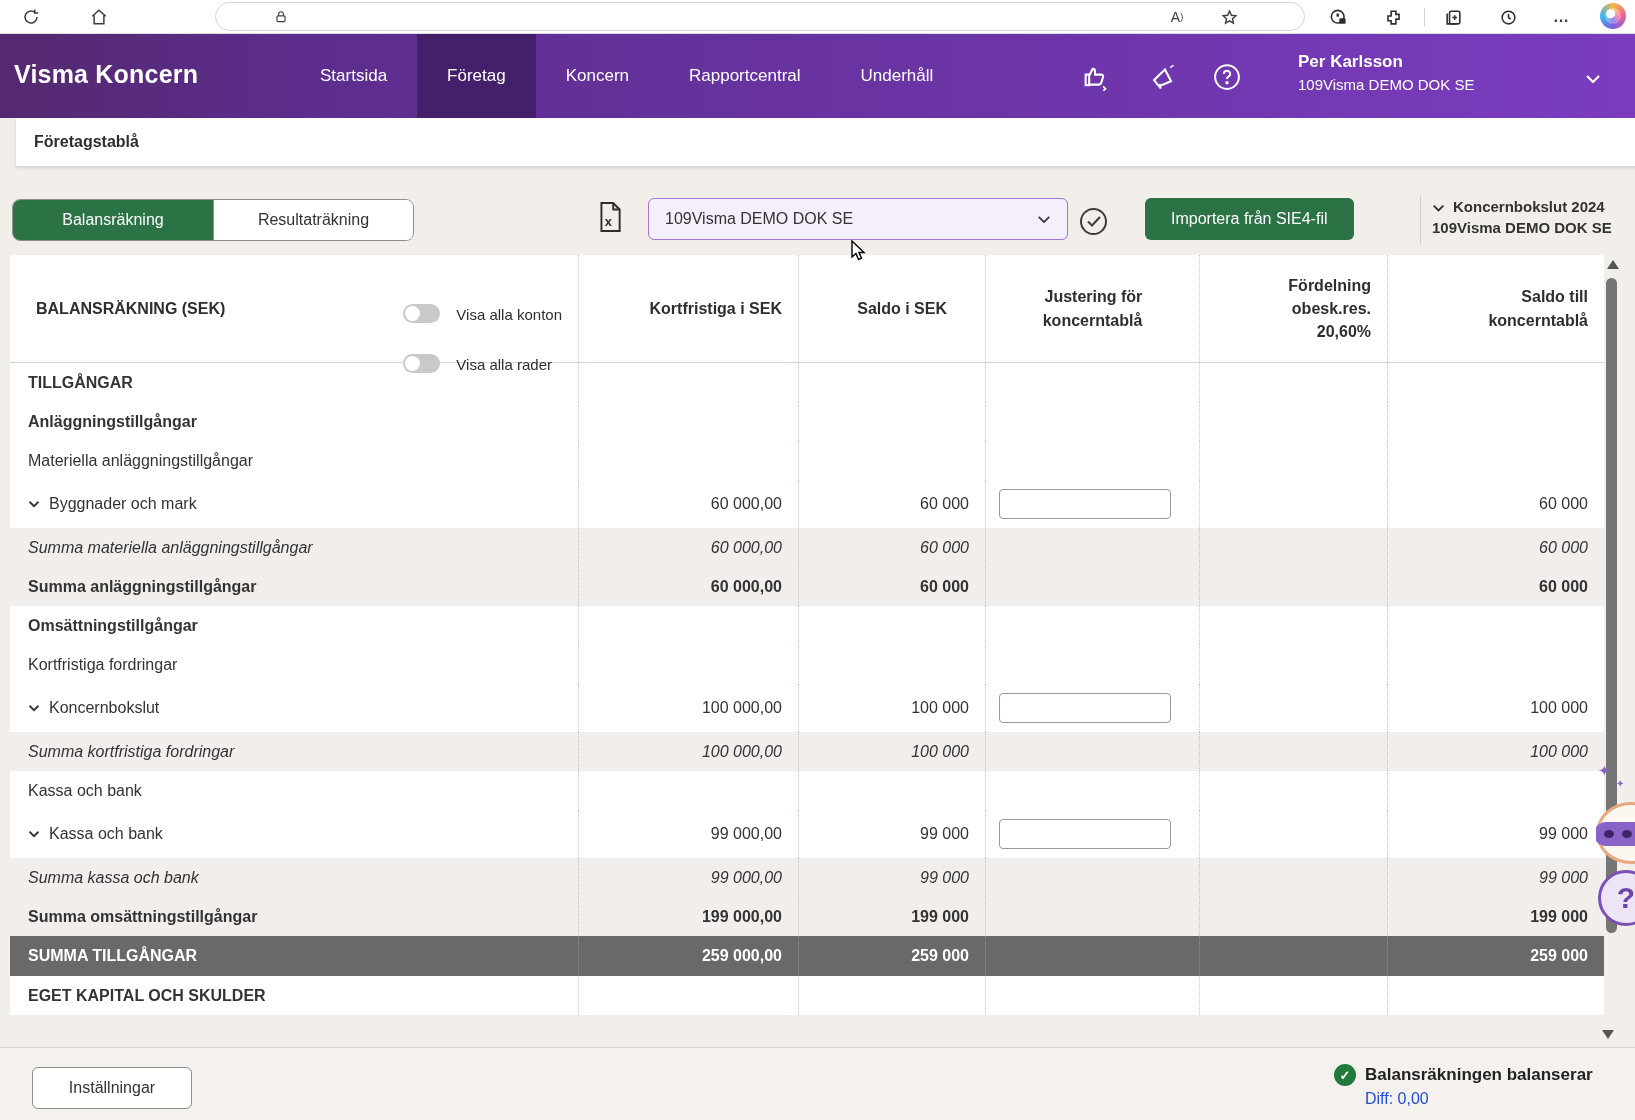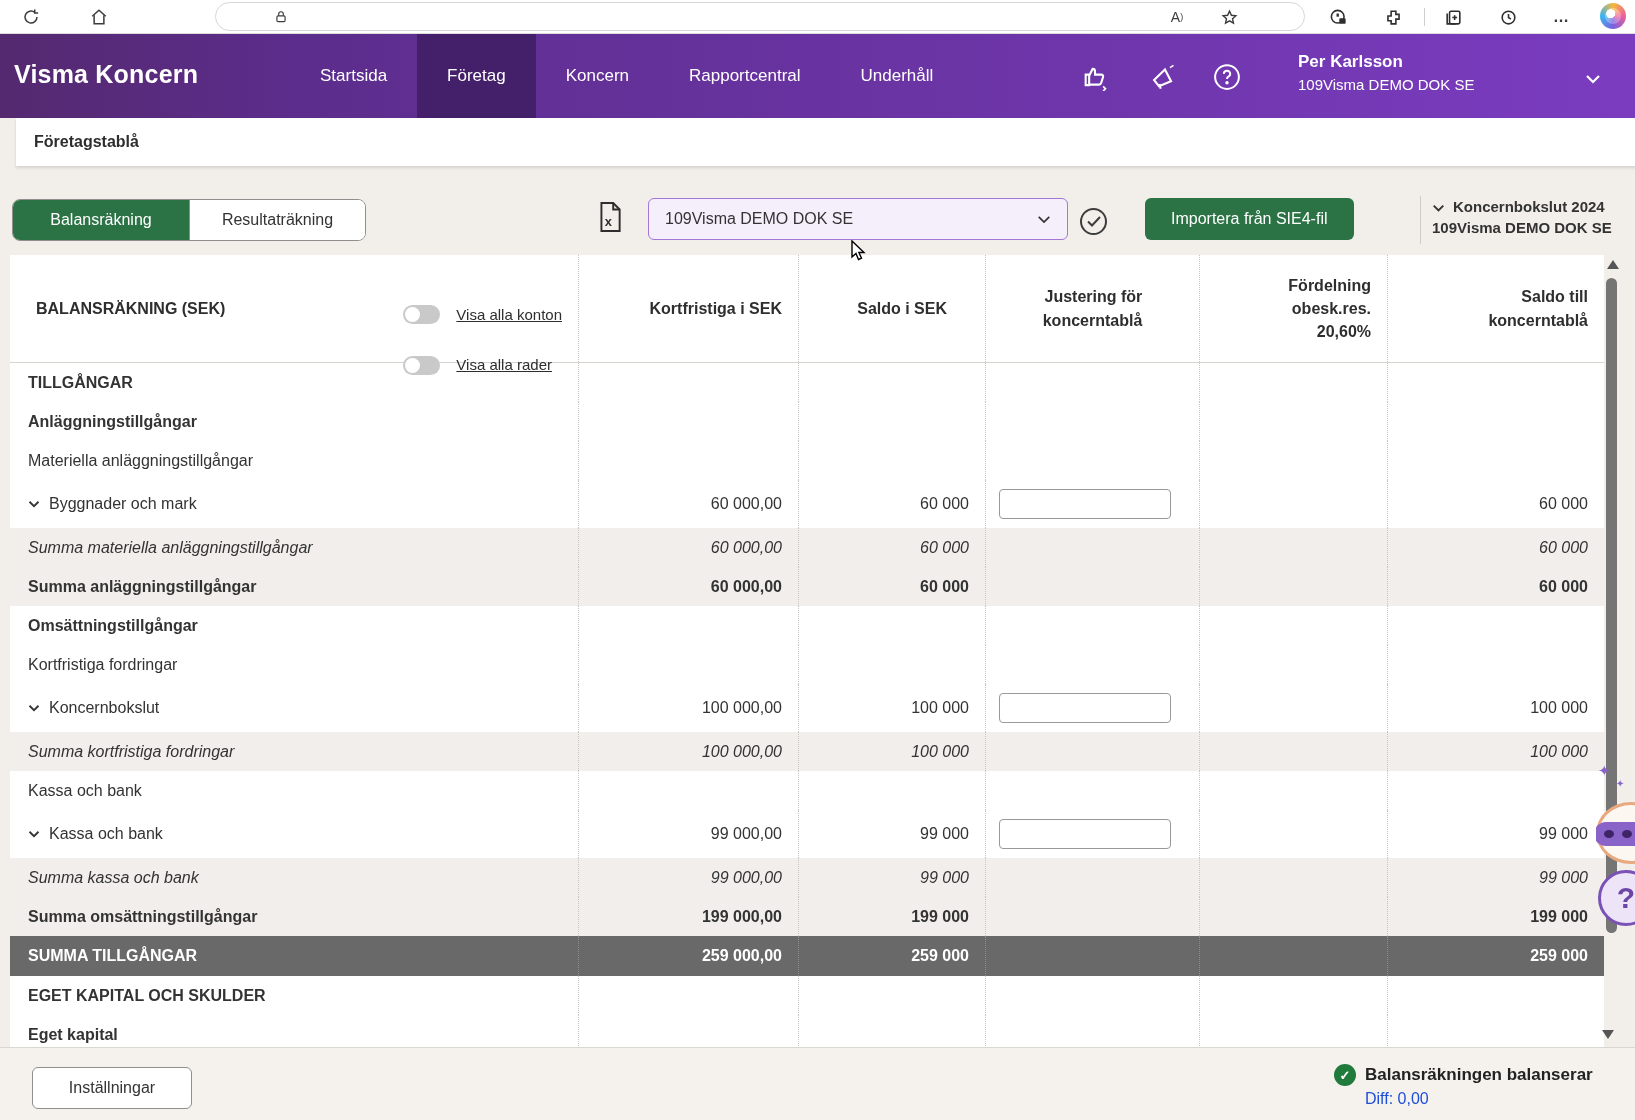--- a/index.html
+++ b/index.html
@@ -37,21 +37,21 @@
   .nav .chev { position:absolute; left:1585px; top:36px; }
 
   
   .crumbbar { position:absolute; left:16px; top:118px; width:1635px; height:48px; background:#fff;
     box-shadow:0 2px 3px rgba(0,0,0,.12); }
   .crumb { position:absolute; left:18px; top:15px; font-size:16px; font-weight:700; color:#2e2e2e; }
 
   
   .seg { position:absolute; left:12px; top:199px; height:42px; display:flex;
     border-radius:8px; overflow:hidden; border:1px solid #8f8f8f; background:#fff; }
-  .segbtn { width:176px; display:flex; align-items:center; justify-content:center;
+  .segbtn { width:200px; display:flex; align-items:center; justify-content:center;
     font-size:16px; cursor:pointer; background:#fff; color:#333; }
   .segbtn.active { background:#2b7245; color:#fff; }
   .excel { position:absolute; left:597px; top:202px; cursor:pointer; }
   .dd { position:absolute; left:648px; top:198px; width:420px; height:42px;
     background:#f5eefb; border:1px solid #a277d6; border-radius:6px; display:flex;
     align-items:center; padding:0 16px; font-size:16px; color:#333; cursor:pointer; }
   .dd .ddchev { margin-left:auto; }
   .okcircle { position:absolute; left:1080px; top:208px; width:27px; height:27px;
     border:2px solid #3c3c3c; border-radius:50%; display:flex; align-items:center; justify-content:center; }
   .impbtn { position:absolute; left:1145px; top:198px; height:42px; padding:0 26px;
@@ -67,21 +67,21 @@
   .table { position:absolute; left:10px; top:255px; width:1594px; background:#fff; }
   .trow { display:grid; grid-template-columns:568px 220px 187px 214px 188px 217px; align-items:center; }
   .trow > div:nth-child(n+2){ border-left:1px dotted #c8c4bf; height:100%;
     display:flex; align-items:center; justify-content:flex-end; padding-right:16px; font-size:16px; }
   .thead { height:108px; border-bottom:1px solid #d8d4cf; font-weight:700; color:#2e2e2e; }
   .thead > div { white-space:pre-line; text-align:right; line-height:1.45; }
   .thead .c0 { display:flex; align-items:center; height:100%; padding-left:26px; position:relative; }
   .thead .title { font-size:16px; }
   .thead .ccenter { justify-content:center !important; padding-right:0 !important; }
   .toggles { position:absolute; right:16px; top:27px; font-weight:400; font-size:15px; }
-  .togrow { display:flex; align-items:center; gap:16px; margin-bottom:7px;text-decoration:underline; }
+  .togrow { display:flex; gap:16px; margin-bottom:7px; }
   .switch { width:37px; height:19px; background:#c9c9c9; border-radius:10px; position:relative; cursor:pointer; }
   .switch::after { content:""; position:absolute; left:2px; top:2px; width:15px; height:15px;
     border-radius:50%; background:#fff; }
   .rlabel { padding-left:18px; font-size:16px; display:flex; align-items:center; gap:9px; }
   .r-section { height:39px; font-weight:700; }
   .r-plain { height:39px; }
   .r-account { height:48px; }
   .r-account .rlabel { }
   .r-sum_italic { height:39px; background:#f1eeeb; font-style:italic; }
   .r-sum_bold { height:39px; background:#f1eeeb; font-weight:700; }
@@ -472,30 +472,20 @@
       <div class="trow r-section">
         <div class="rlabel">
           <span>EGET KAPITAL OCH SKULDER</span>
         </div>
         <div></div>
         <div></div>
         <div></div>
         <div></div>
         <div></div>
       </div>
-      <div class="trow r-section">
-        <div class="rlabel">
-          <span>Eget kapital</span>
-        </div>
-        <div></div>
-        <div></div>
-        <div></div>
-        <div></div>
-        <div></div>
-      </div>
     </div>
 </div>
 
 <div class="sb-track"></div>
 <div class="sb-up"></div>
 <div class="sb-thumb"></div>
 <div class="sb-down"></div>
 
 <div class="mascot">
   <span class="sparkle" style="left:2px; top:0">✦</span>

